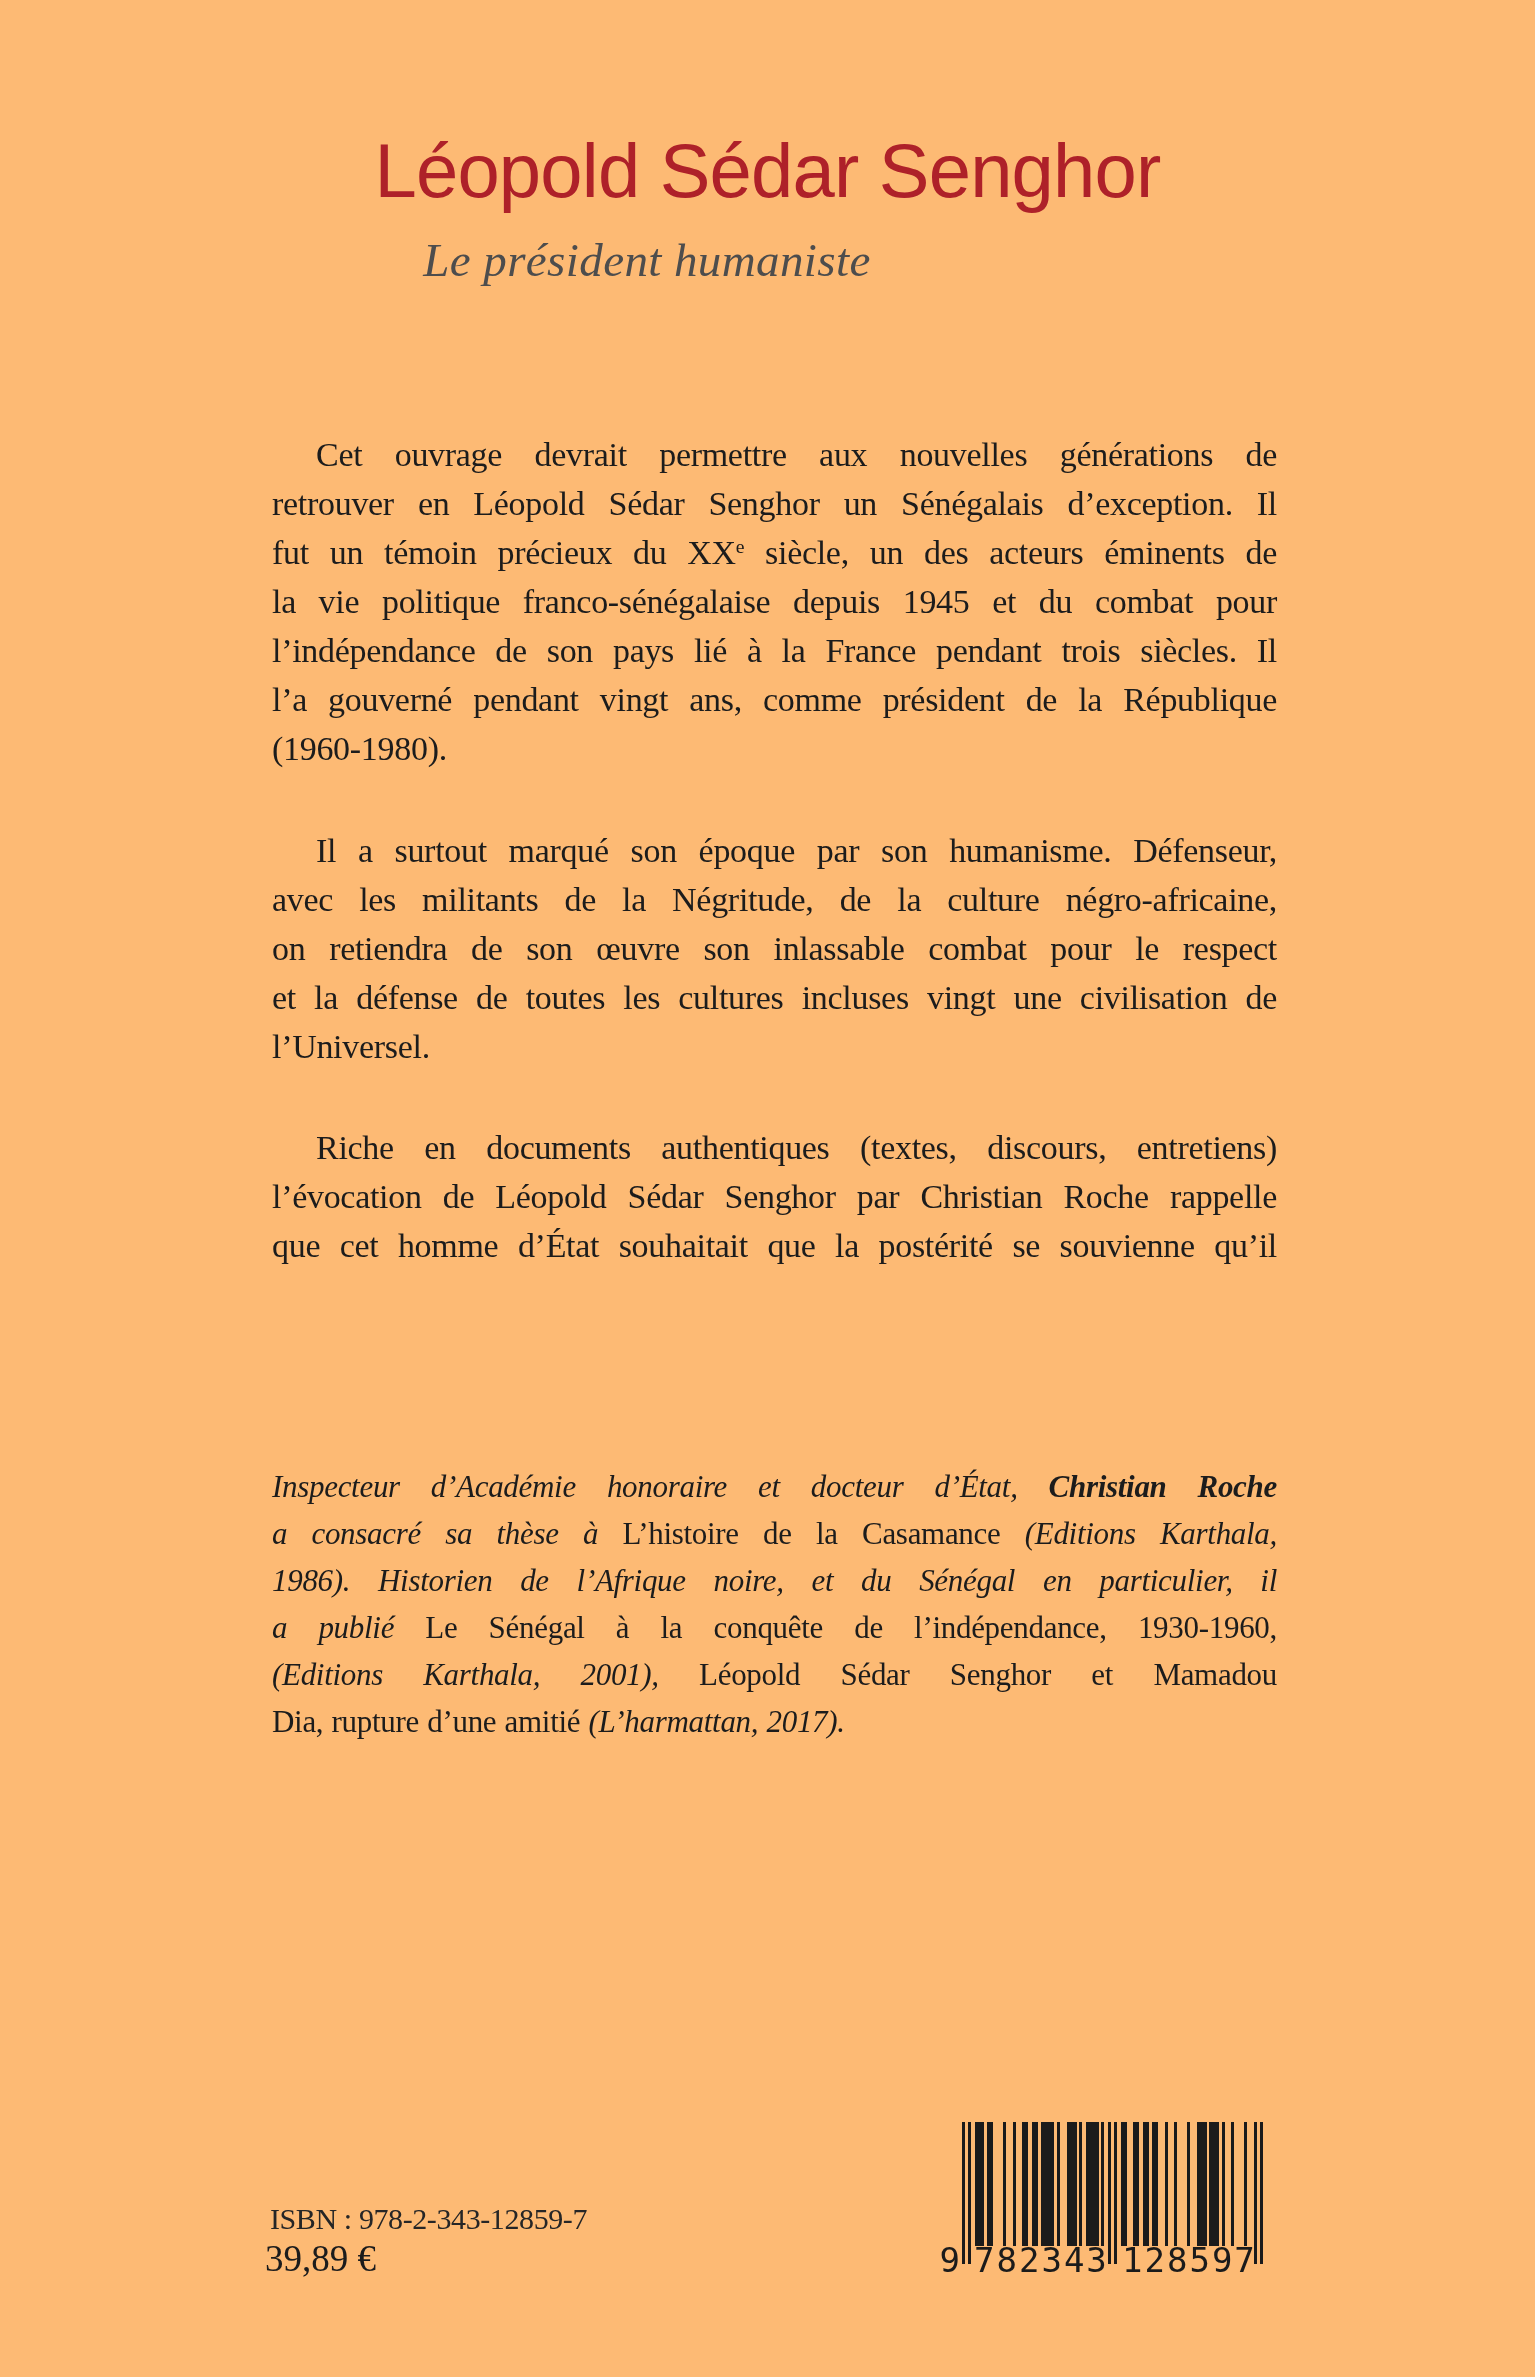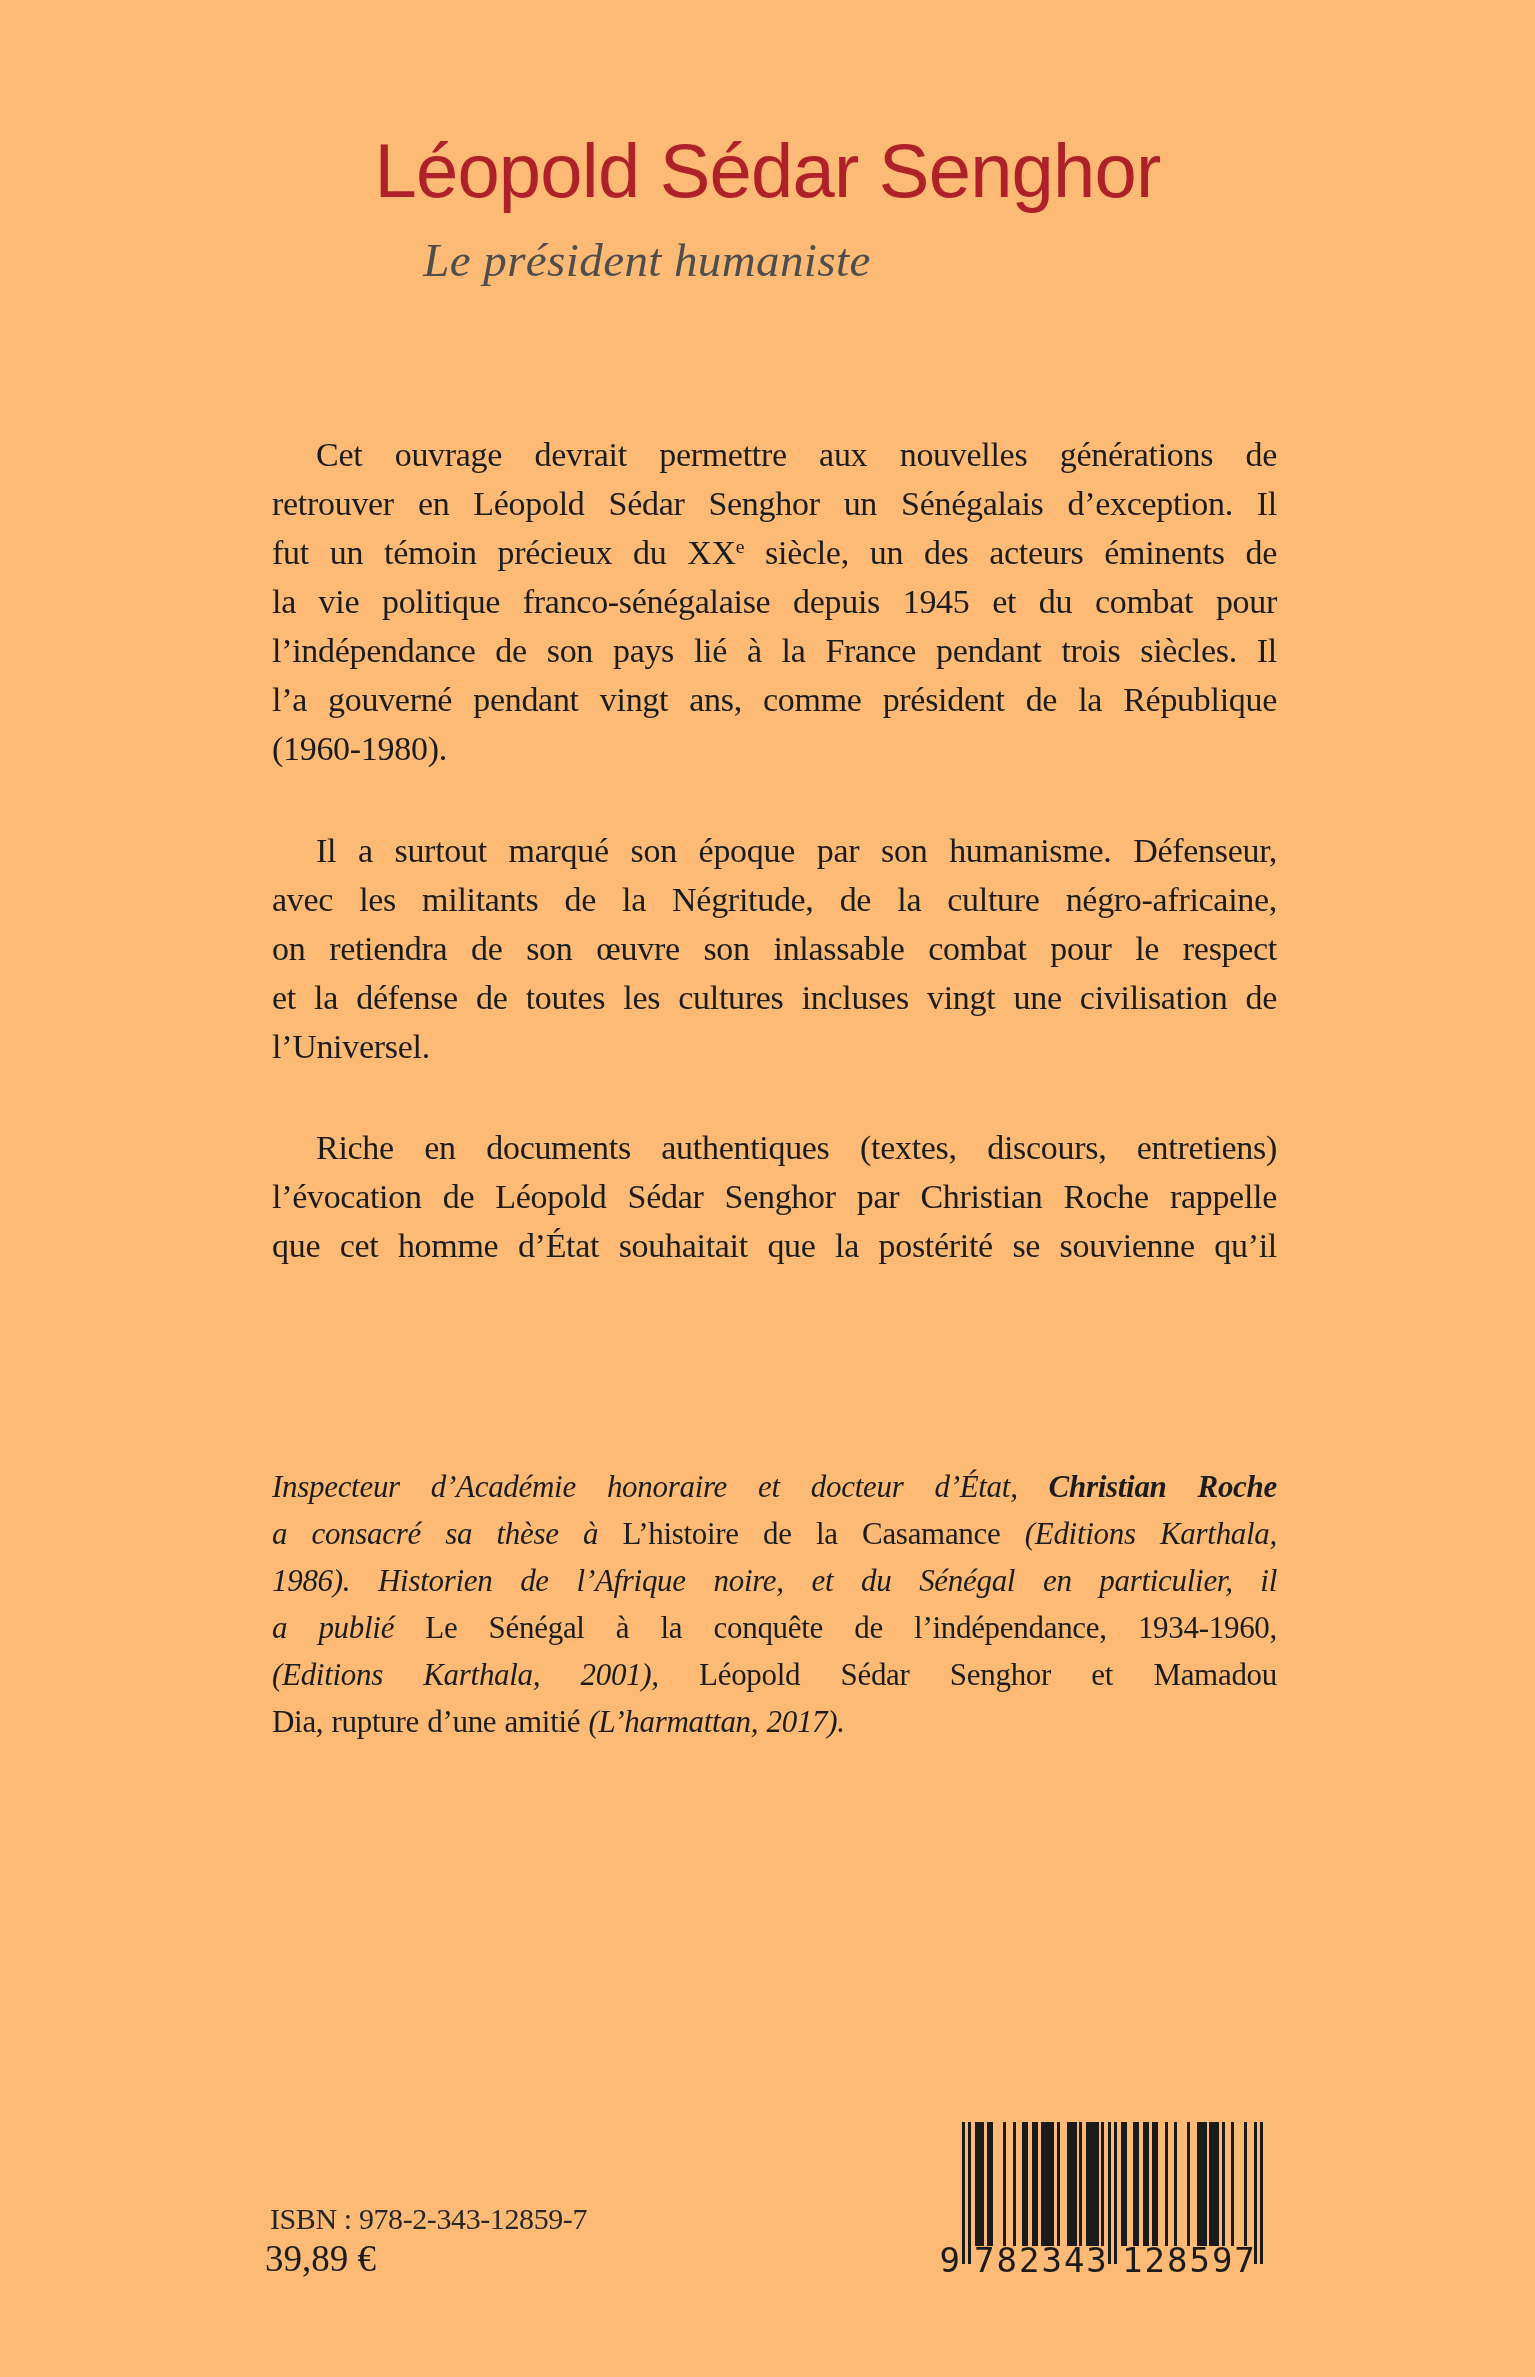--- a/index.html
+++ b/index.html
@@ -107,21 +107,21 @@
   <section class="para body-para" id="p2" style="top:1123px">
       <div class="ln first"><span class="">Riche en documents authentiques (textes, discours, entretiens)</span></div>
       <div class="ln"><span class="">l’évocation de Léopold Sédar Senghor par Christian Roche rappelle</span></div>
       <div class="ln"><span class="">que cet homme d’État souhaitait que la postérité se souvienne qu’il</span></div>
     </section>
 
   <section class="para bio-para" id="bio" style="top:1463px">
       <div class="ln"><span class="seg-i ">Inspecteur d’Académie honoraire et docteur d’État, </span><span class="seg-i seg-b ">Christian Roche</span></div>
       <div class="ln"><span class="seg-i ">a consacré sa thèse à </span><span class="">L’histoire de la Casamance </span><span class="seg-i ">(Editions Karthala,</span></div>
       <div class="ln"><span class="seg-i ">1986). Historien de l’Afrique noire, et du Sénégal en particulier, il</span></div>
-      <div class="ln"><span class="seg-i ">a publié </span><span class="">Le Sénégal à la conquête de l’indépendance, 1934-1960,</span></div>
+      <div class="ln"><span class="seg-i ">a publié </span><span class="">Le Sénégal à la conquête de l’indépendance, 1930-1960,</span></div>
       <div class="ln"><span class="seg-i ">(Editions Karthala, 2001), </span><span class="">Léopold Sédar Senghor et Mamadou</span></div>
       <div class="ln last"><span class="">Dia, rupture d’une amitié </span><span class="seg-i ">(L’harmattan, 2017).</span></div>
     </section>
 
   <div class="isbn">ISBN : 978-2-343-12859-7</div>
   <div class="price">39,89 €</div>
 
   <div>
     <div class="barcode-bars" id="barcode-bars">
         <div class="bar" style="left: 0px; width: 3.2px; height: 142px; background: rgb(27, 27, 27);"></div>

